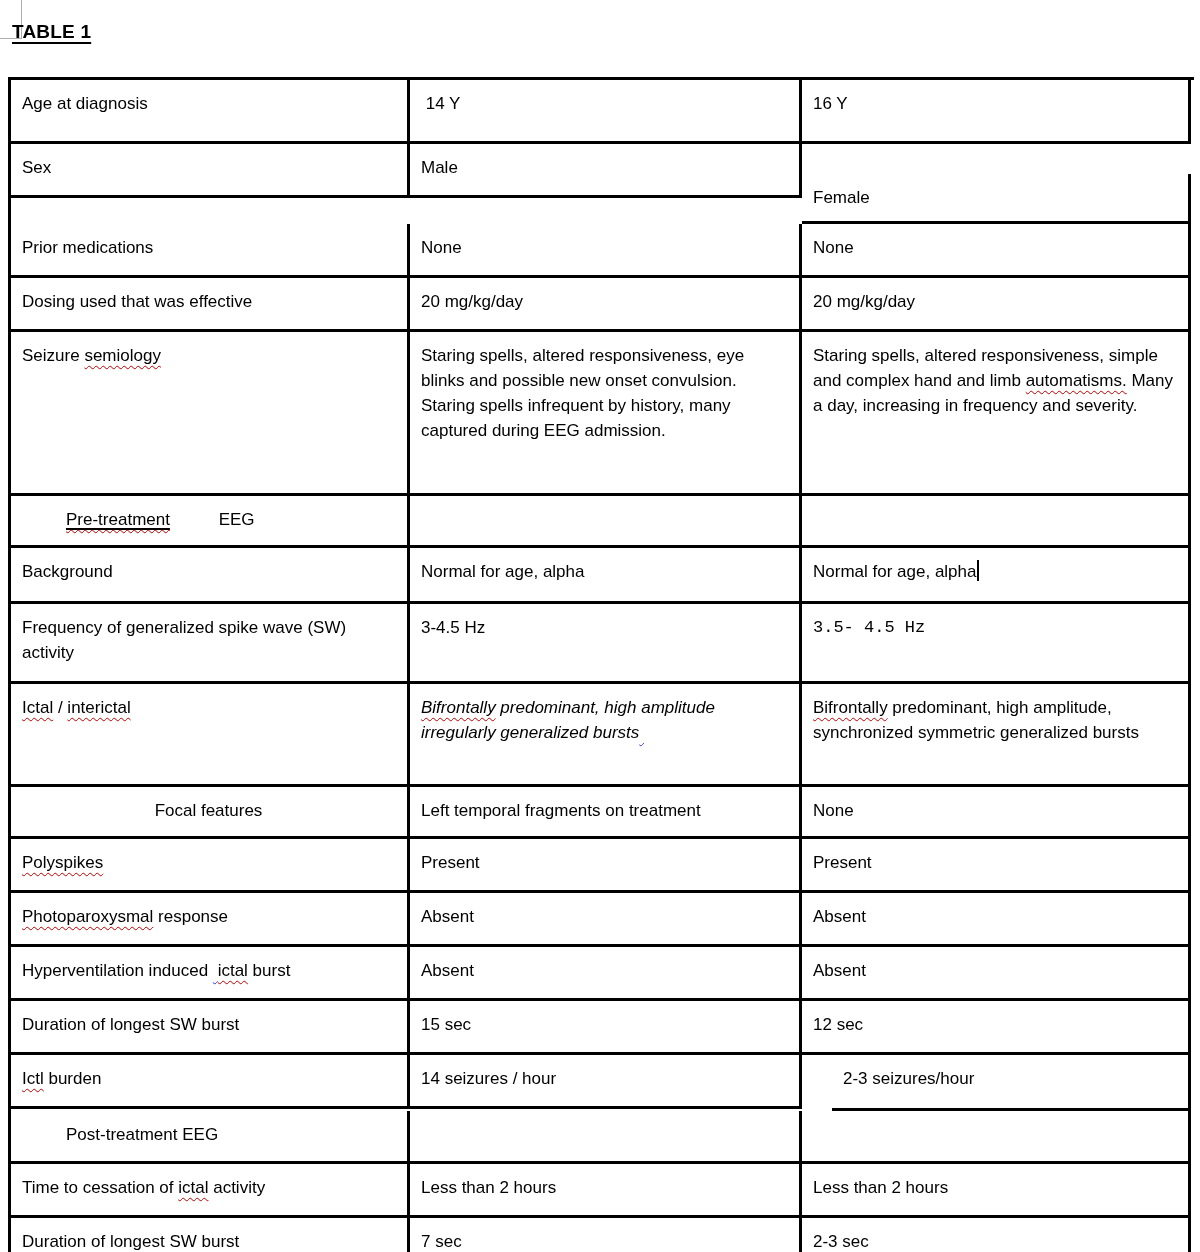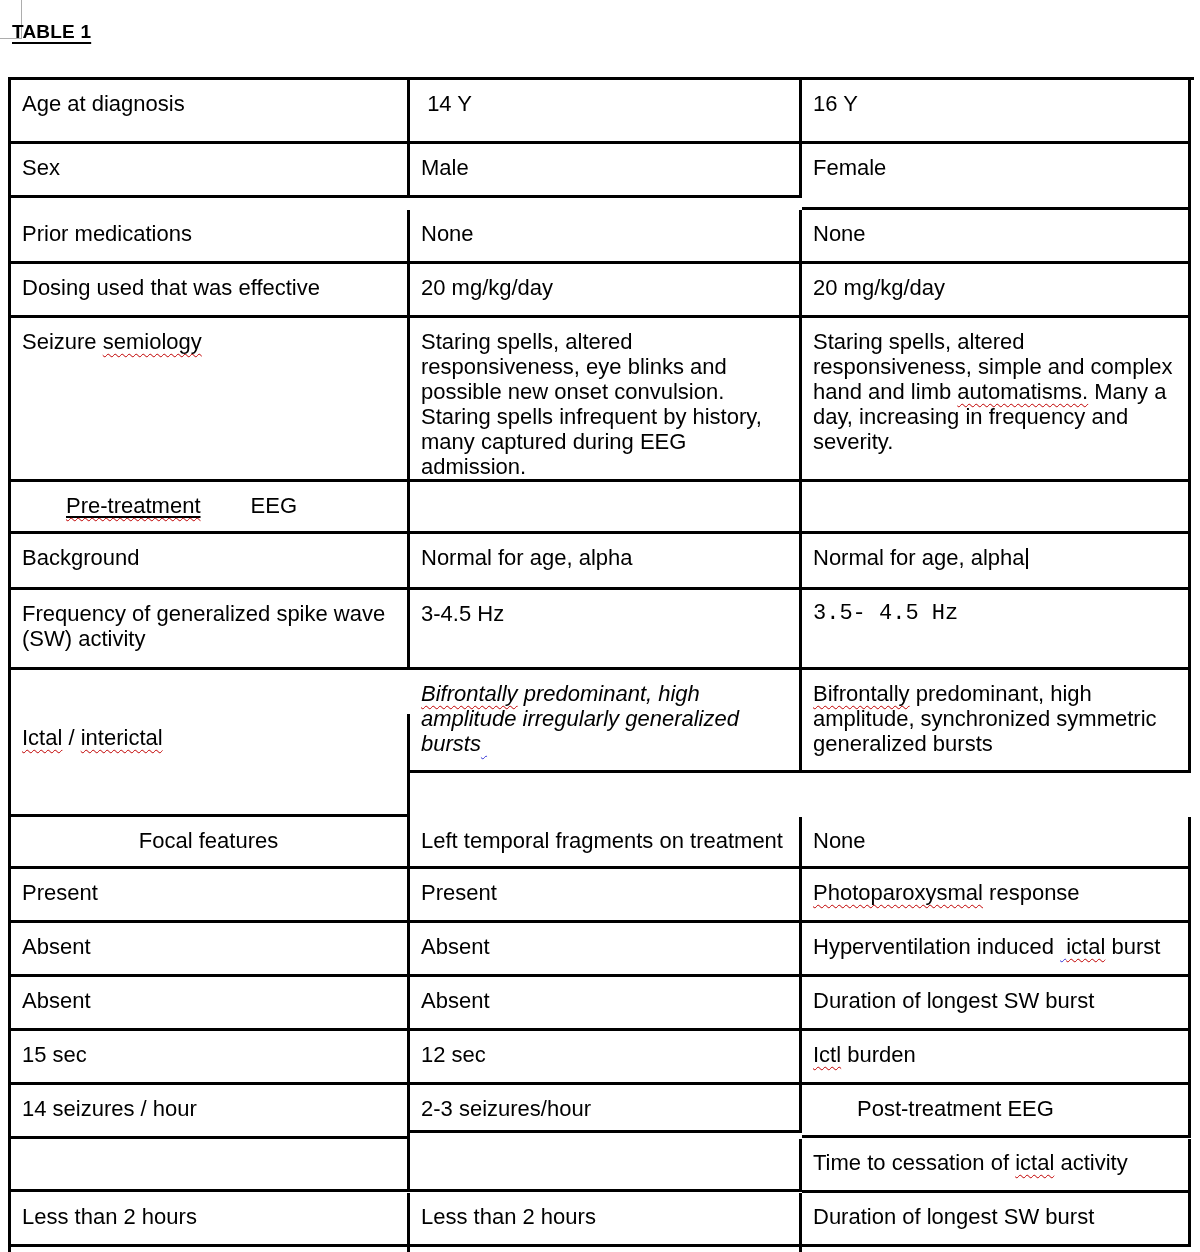--- a/index.html
+++ b/index.html
@@ -34,21 +34,21 @@
     border-top:3px solid var(--border,#000);
     border-left:3px solid var(--border,#000);
     width:1183px;
     box-sizing:content-box;
   }
   .td{
     box-sizing:border-box;
     border-right:3px solid var(--border,#000);
     border-bottom:3px solid var(--border,#000);
     padding:11px 12px 0 11px;
-    font-size:22px;
+    font-size:17px;
     line-height:25px;
     white-space:pre-wrap;
     overflow:hidden;
     cursor:text;
   }
   .b{font-weight:normal;margin-left:44px;}
   .u{
     text-decoration-line:underline;
     text-decoration-thickness:2px;
     text-underline-offset:3px;
@@ -84,59 +84,60 @@
 <div class="page-corner"></div>
 
 <div class="heading">TABLE 1</div>
 
 <div class="tbl">
     <div class="td" style="height: 64px;"><span>Age at diagnosis</span></div>
     <div class="td" style="height: 64px;"><span> 14 Y</span></div>
     <div class="td" style="height: 64px;"><span>16 Y</span></div>
     <div class="td" style="height: 54px;"><span>Sex</span></div>
     <div class="td" style="height: 54px;"><span>Male</span></div>
-    <div class="td" style="height: 66px;"><span>Female</span></div>
+    <div class="td" style="height: 50px; margin-top: 30px;"><span>Female</span></div>
     <div class="td" style="height: 54px;"><span>Prior medications</span></div>
     <div class="td" style="height: 54px;"><span>None</span></div>
     <div class="td" style="height: 54px;"><span>None</span></div>
     <div class="td" style="height: 54px;"><span>Dosing used that was effective</span></div>
     <div class="td" style="height: 54px;"><span>20 mg/kg/day</span></div>
     <div class="td" style="height: 54px;"><span>20 mg/kg/day</span></div>
     <div class="td" style="height: 164px;"><span>Seizure </span><span class="sq-red">semiology</span></div>
     <div class="td" style="height: 164px;"><span>Staring spells, altered responsiveness, eye blinks and possible new onset convulsion. Staring spells infrequent by history, many captured during EEG admission.</span></div>
     <div class="td" style="height: 164px;"><span>Staring spells, altered responsiveness, simple and complex hand and limb </span><span class="sq-red">automatisms.</span><span> Many a day, increasing in frequency and severity.</span></div>
     <div class="td" style="height: 52px;"><span class="u"><span class="b sq-red">Pre-treatment</span></span><span class="b"> EEG</span></div>
     <div class="td" style="height: 52px;"></div>
     <div class="td" style="height: 52px;"></div>
     <div class="td" style="height: 56px;"><span>Background</span></div>
     <div class="td" style="height: 56px;"><span>Normal for age, alpha</span></div>
     <div class="td" style="height: 56px;"><span>Normal for age, alpha</span><span class="caret"></span></div>
     <div class="td" style="height: 80px;"><span>Frequency of generalized spike wave (SW) activity</span></div>
     <div class="td" style="height: 80px;"><span>3-4.5 Hz</span></div>
     <div class="td" style="height: 80px; font-family: Liberation Mono, monospace;"><span>3.5- 4.5 Hz</span></div>
-    <div class="td" style="height: 103px; margin-top: 44px;"><span class="sq-red">Ictal</span><span> / </span><span class="sq-red">interictal</span></div>
+    <div class="td" style="height: 103px;"><span class="sq-red">Ictal</span><span> / </span><span class="sq-red">interictal</span></div>
     <div class="td" style="height: 103px; font-style: italic;"><span class="sq-red">Bifrontally</span><span> predominant, high amplitude irregularly generalized bursts</span><span class="sq-blue"> </span></div>
     <div class="td" style="height: 103px;"><span class="sq-red">Bifrontally</span><span> predominant, high amplitude, synchronized symmetric generalized bursts</span></div>
     <div class="td" style="height: 52px; text-align: center;"><span>Focal features</span></div>
     <div class="td" style="height: 52px;"><span>Left temporal fragments on treatment</span></div>
     <div class="td" style="height: 52px;"><span>None</span></div>
+    <div class="td" style="height: 54px;"><span class="sq-red">Polyspikes</span></div>
     <div class="td" style="height: 54px;"><span>Present</span></div>
     <div class="td" style="height: 54px;"><span>Present</span></div>
     <div class="td" style="height: 54px;"><span class="sq-red">Photoparoxysmal</span><span> response</span></div>
     <div class="td" style="height: 54px;"><span>Absent</span></div>
     <div class="td" style="height: 54px;"><span>Absent</span></div>
     <div class="td" style="height: 54px;"><span>Hyperventilation induced </span><span class="sq-blue"> </span><span class="sq-red">ictal</span><span> burst</span></div>
     <div class="td" style="height: 54px;"><span>Absent</span></div>
     <div class="td" style="height: 54px;"><span>Absent</span></div>
     <div class="td" style="height: 54px;"><span>Duration of longest SW burst</span></div>
     <div class="td" style="height: 54px;"><span>15 sec</span></div>
     <div class="td" style="height: 54px;"><span>12 sec</span></div>
     <div class="td" style="height: 54px;"><span class="sq-red">Ictl</span><span> burden</span></div>
     <div class="td" style="height: 54px;"><span>14 seizures / hour</span></div>
-    <div class="td" style="height: 48px;"><span>2-3 seizures/hour</span></div>
+    <div class="td" style="height: 56px; margin-left: 30px;"><span>2-3 seizures/hour</span></div>
     <div class="td" style="height: 53px;"><span class="b">Post-treatment EEG</span></div>
     <div class="td" style="height: 53px;"></div>
     <div class="td" style="height: 53px;"></div>
     <div class="td" style="height: 54px;"><span>Time to cessation of </span><span class="sq-red">ictal</span><span> activity</span></div>
     <div class="td" style="height: 54px;"><span>Less than 2 hours</span></div>
     <div class="td" style="height: 54px;"><span>Less than 2 hours</span></div>
     <div class="td" style="height: 54px;"><span>Duration of longest SW burst</span></div>
     <div class="td" style="height: 54px;"><span>7 sec</span></div>
     <div class="td" style="height: 54px;"><span>2-3 sec</span></div>
   </div>

